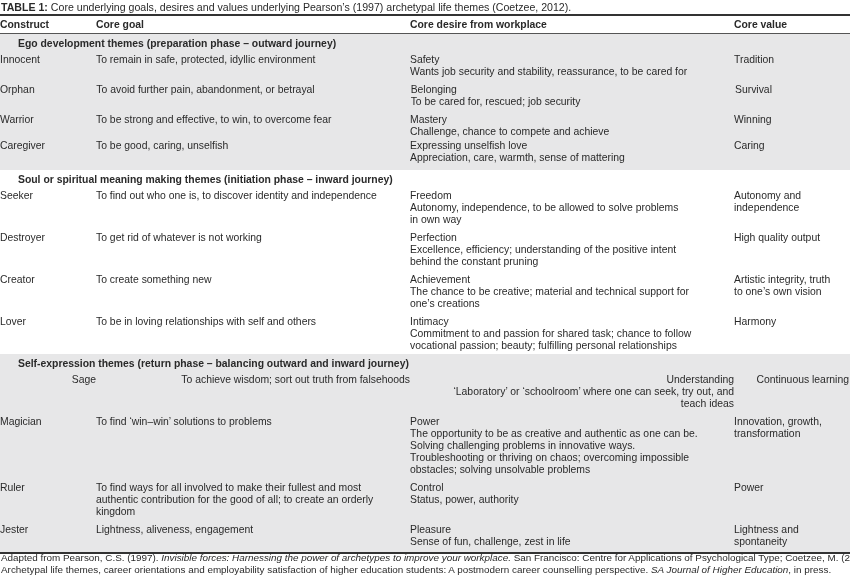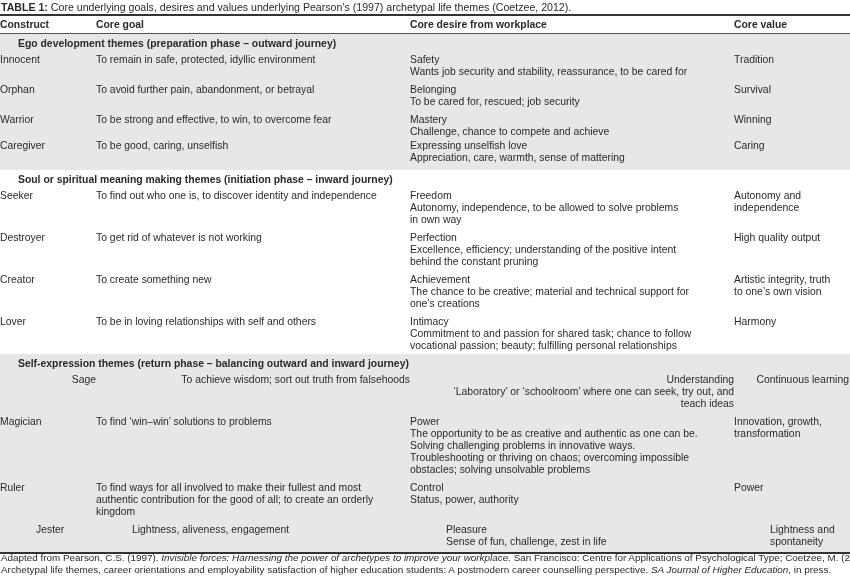--- a/index.html
+++ b/index.html
@@ -69,21 +69,21 @@
             <span>To remain in safe, protected, idyllic environment</span>
           </div>
           <div class="c3 cell-desire">
             <span>Safety</span>
             <span>Wants job security and stability, reassurance, to be cared for</span>
           </div>
           <div class="c4 cell-desire">
             <span>Tradition</span>
           </div>
         </div>
-        <div class="row" style="height: 30px;">
+        <div class="row" style="height: 30px; justify-content: space-between;">
           <div class="c1">Orphan</div>
           <div class="c2 cell-desire">
             <span>To avoid further pain, abandonment, or betrayal</span>
           </div>
           <div class="c3 cell-desire">
             <span>Belonging</span>
             <span>To be cared for, rescued; job security</span>
           </div>
           <div class="c4 cell-desire">
             <span>Survival</span>
@@ -218,21 +218,21 @@
             <span>kingdom</span>
           </div>
           <div class="c3 cell-desire">
             <span>Control</span>
             <span>Status, power, authority</span>
           </div>
           <div class="c4 cell-desire">
             <span>Power</span>
           </div>
         </div>
-        <div class="row" style="height: 28px; margin-left: 36px;">
+        <div class="row" style="height: 28px;">
           <div class="c1">Jester</div>
           <div class="c2 cell-desire">
             <span>Lightness, aliveness, engagement</span>
           </div>
           <div class="c3 cell-desire">
             <span>Pleasure</span>
             <span>Sense of fun, challenge, zest in life</span>
           </div>
           <div class="c4 cell-desire">
             <span>Lightness and</span>

